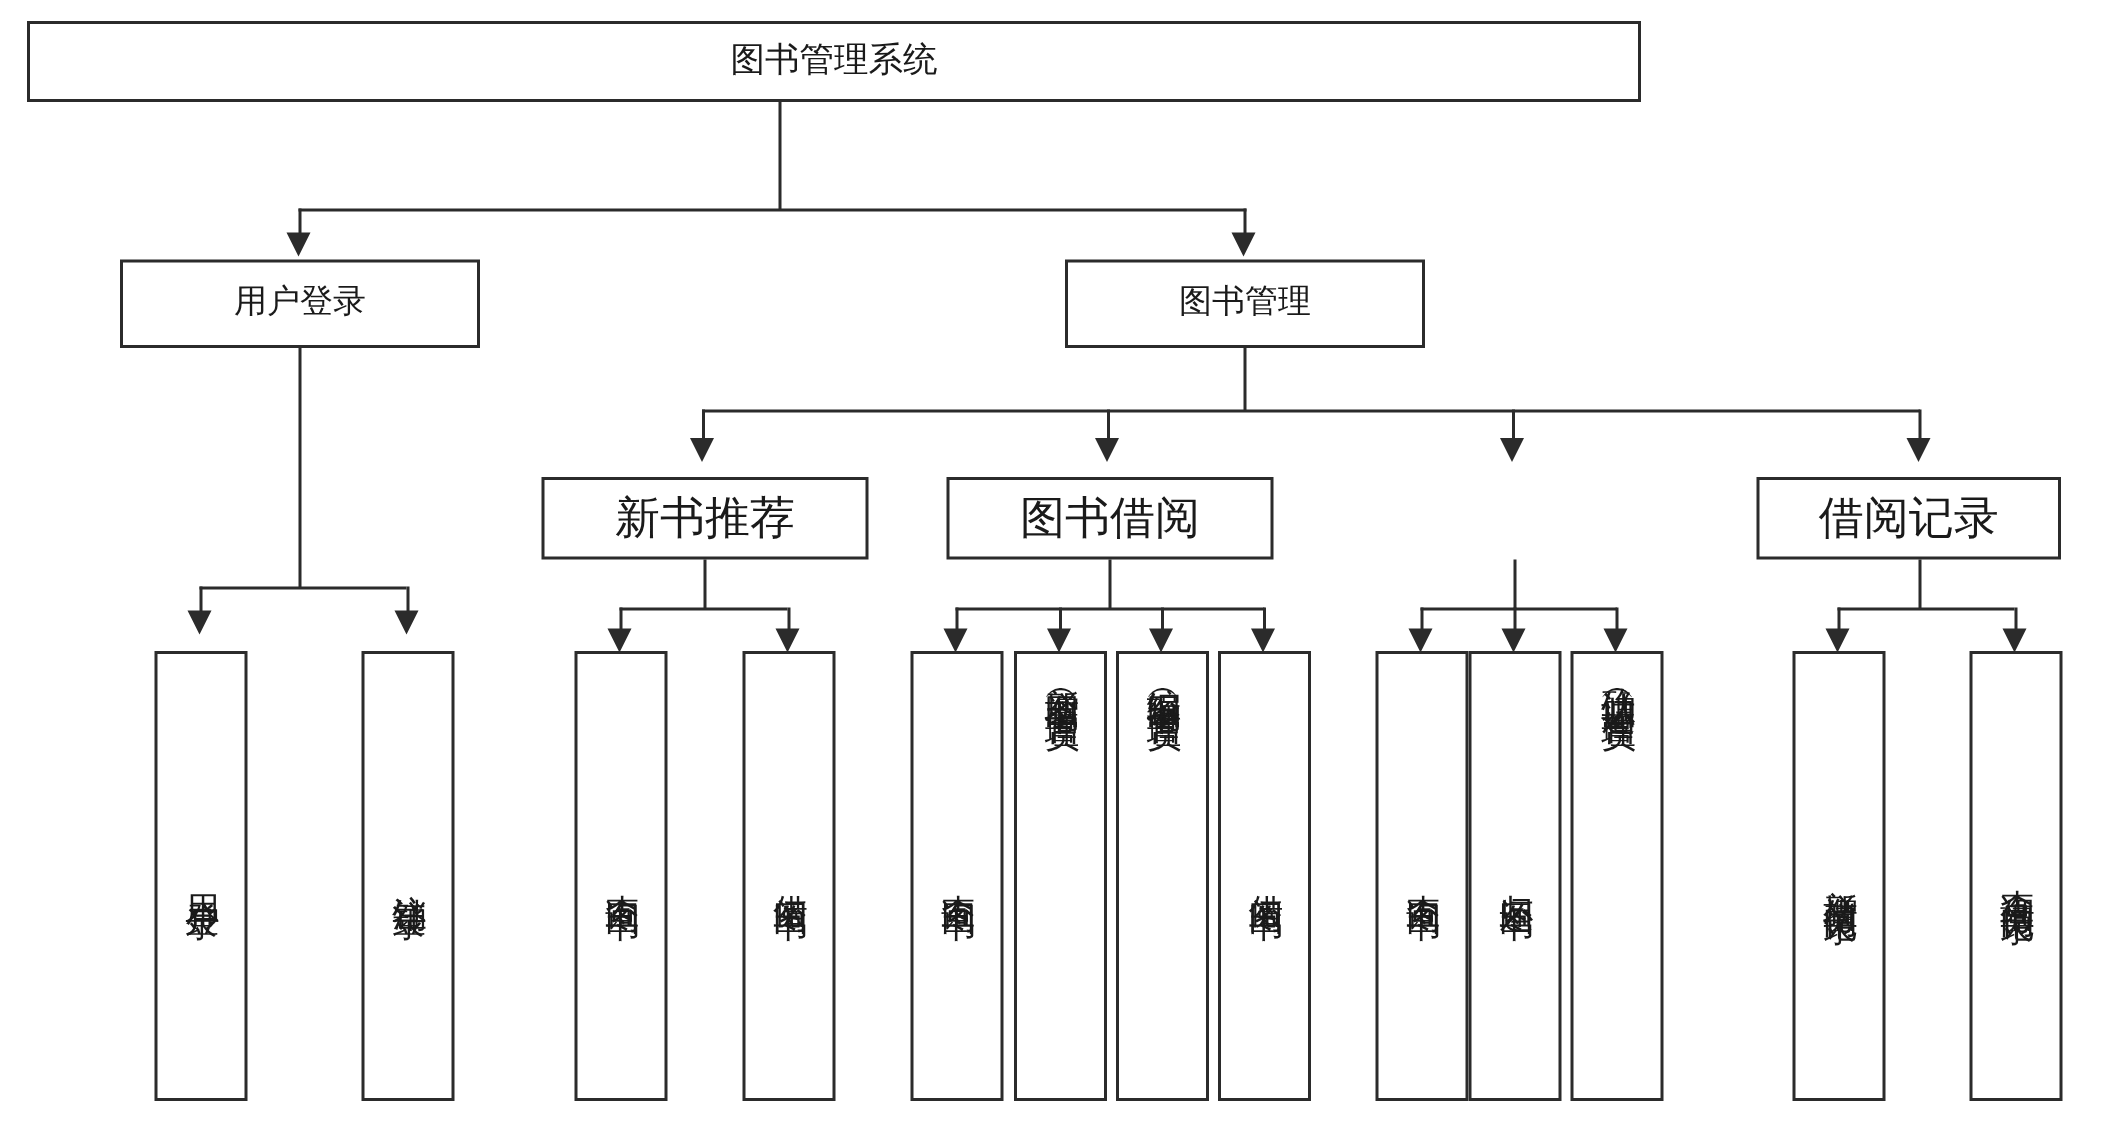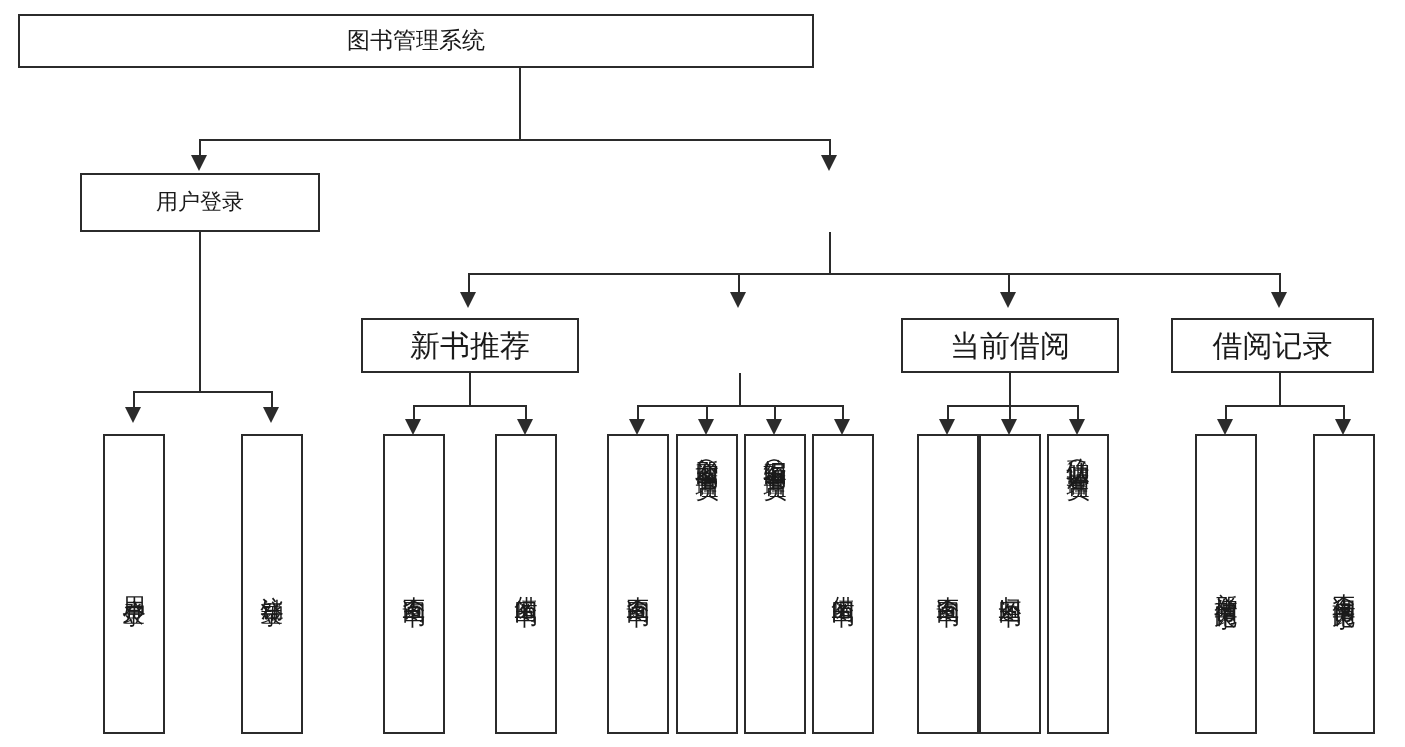--- a/index.html
+++ b/index.html
@@ -84,38 +84,41 @@
     letter-spacing: 0.5px;
     white-space: nowrap;
     user-select: none;
   }
 </style>
 </head>
 <body>
 
 <div id="diagram-root">
 
-  <div class="node horiz root" style="left:18px; top:14px; width:796px; height:54px;">
+  <div class="node horiz root" style="left:18px; top:14px; width:1076px; height:54px;">
     <span class="label">图书管理系统</span>
   </div>
 
   <div class="vline" style="left:519px; top:68px; height:72px;"></div>
 
   <div class="hline" style="left:199px; top:139px; width:632px;"></div>
 
   <div class="vline" style="left:199px; top:139px; height:18px;"></div>
   <div class="arrow" style="left:191px; top:155px;"></div>
 
   <div class="vline" style="left:829px; top:139px; height:18px;"></div>
   <div class="arrow" style="left:821px; top:155px;"></div>
 
   <div class="node horiz lvl1" style="left:80px; top:173px; width:240px; height:59px;">
     <span class="label">用户登录</span>
   </div>
 
+  <div class="node horiz lvl1" style="left:710px; top:173px; width:240px; height:59px;">
+    <span class="label">图书管理</span>
+  </div>
 
   <div class="vline" style="left:199px; top:232px; height:160px;"></div>
   <div class="hline" style="left:133px; top:391px; width:138px;"></div>
   <div class="vline" style="left:133px; top:391px; height:18px;"></div>
   <div class="arrow" style="left:125px; top:407px;"></div>
   <div class="vline" style="left:271px; top:391px; height:18px;"></div>
   <div class="arrow" style="left:263px; top:407px;"></div>
 
   <div class="vline" style="left:829px; top:232px; height:42px;"></div>
   <div class="hline" style="left:468px; top:273px; width:812px;"></div>
@@ -129,24 +132,24 @@
   <div class="vline" style="left:1008px; top:273px; height:21px;"></div>
   <div class="arrow" style="left:1000px; top:292px;"></div>
 
   <div class="vline" style="left:1279px; top:273px; height:21px;"></div>
   <div class="arrow" style="left:1271px; top:292px;"></div>
 
   <div class="node horiz lvl2" style="left:361px; top:318px; width:218px; height:55px;">
     <span class="label">新书推荐</span>
   </div>
 
-
-  <div class="node horiz lvl2" style="left:901px; top:318px; width:218px; height:55px;">
-    <span class="label">当前借阅</span>
-  </div>
+  <div class="node horiz lvl2" style="left:631px; top:318px; width:218px; height:55px;">
+    <span class="label">图书借阅</span>
+  </div>
+
 
   <div class="node horiz lvl2" style="left:1171px; top:318px; width:203px; height:55px;">
     <span class="label">借阅记录</span>
   </div>
 
   <div class="vline" style="left:469px; top:373px; height:33px;"></div>
   <div class="hline" style="left:413px; top:405px; width:112px;"></div>
   <div class="vline" style="left:413px; top:405px; height:16px;"></div>
   <div class="arrow" style="left:405px; top:419px;"></div>
   <div class="vline" style="left:525px; top:405px; height:16px;"></div>

